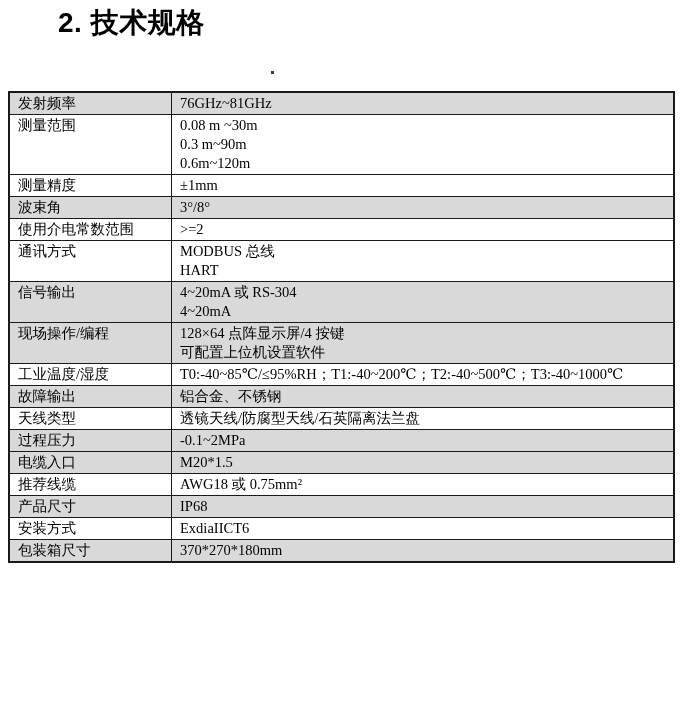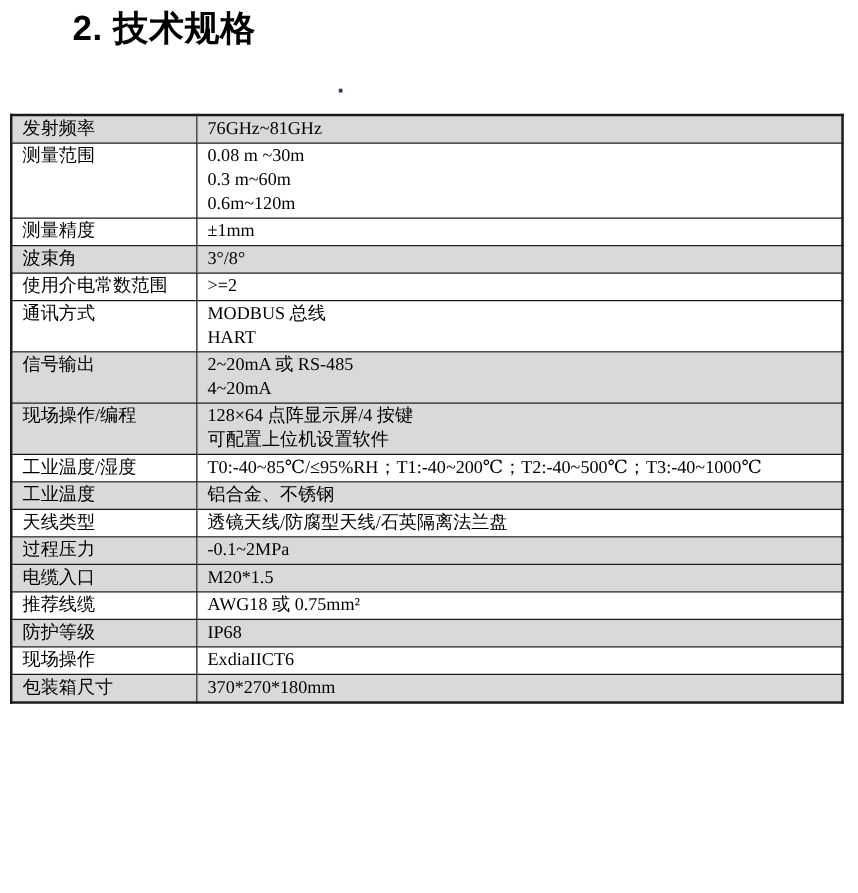--- a/index.html
+++ b/index.html
@@ -42,21 +42,21 @@
     top: 91px;
     width: 667px;
     border-collapse: collapse;
     table-layout: fixed;
     border: 2px solid #1a1a1a;
   }
   table.spec-table td {
     border: 1px solid #1a1a1a;
     font-size: 14.5px;
     line-height: 19px;
-    padding: 1px 7px 1px 8px;
+    padding: 1px 21px 1px 8px;
     vertical-align: top;
     white-space: pre-line;
     overflow: hidden;
   }
   td.label-cell { width: 132px; }
   tr.shaded td { background: var(--shade, #d9d9d9); }
 </style>
 </head>
 <body>
 
@@ -68,21 +68,21 @@
 
   <table class="spec-table">
     <tbody>
         <tr class="shaded">
       <td class="label-cell">发射频率</td>
       <td class="value-cell">76GHz~81GHz</td>
     </tr>
         <tr>
       <td class="label-cell">测量范围</td>
       <td class="value-cell">0.08 m ~30m
-0.3 m~60m
+0.3 m~90m
 0.6m~120m</td>
     </tr>
         <tr>
       <td class="label-cell">测量精度</td>
       <td class="value-cell">±1mm</td>
     </tr>
         <tr class="shaded">
       <td class="label-cell">波束角</td>
       <td class="value-cell">3°/8°</td>
     </tr>
@@ -90,58 +90,58 @@
       <td class="label-cell">使用介电常数范围</td>
       <td class="value-cell">&gt;=2</td>
     </tr>
         <tr>
       <td class="label-cell">通讯方式</td>
       <td class="value-cell">MODBUS 总线
 HART</td>
     </tr>
         <tr class="shaded">
       <td class="label-cell">信号输出</td>
-      <td class="value-cell">2~20mA 或 RS-485
+      <td class="value-cell">4~20mA 或 RS-304
 4~20mA</td>
     </tr>
         <tr class="shaded">
       <td class="label-cell">现场操作/编程</td>
       <td class="value-cell">128×64 点阵显示屏/4 按键
 可配置上位机设置软件</td>
     </tr>
         <tr>
       <td class="label-cell">工业温度/湿度</td>
       <td class="value-cell">T0:-40~85℃/≤95%RH；T1:-40~200℃；T2:-40~500℃；T3:-40~1000℃</td>
     </tr>
         <tr class="shaded">
-      <td class="label-cell">工业温度</td>
+      <td class="label-cell">故障输出</td>
       <td class="value-cell">铝合金、不锈钢</td>
     </tr>
         <tr>
       <td class="label-cell">天线类型</td>
       <td class="value-cell">透镜天线/防腐型天线/石英隔离法兰盘</td>
     </tr>
         <tr class="shaded">
       <td class="label-cell">过程压力</td>
       <td class="value-cell">-0.1~2MPa</td>
     </tr>
         <tr class="shaded">
       <td class="label-cell">电缆入口</td>
       <td class="value-cell">M20*1.5</td>
     </tr>
         <tr>
       <td class="label-cell">推荐线缆</td>
       <td class="value-cell">AWG18 或 0.75mm²</td>
     </tr>
         <tr class="shaded">
-      <td class="label-cell">防护等级</td>
+      <td class="label-cell">产品尺寸</td>
       <td class="value-cell">IP68</td>
     </tr>
         <tr>
-      <td class="label-cell">现场操作</td>
+      <td class="label-cell">安装方式</td>
       <td class="value-cell">ExdiaIICT6</td>
     </tr>
         <tr class="shaded">
       <td class="label-cell">包装箱尺寸</td>
       <td class="value-cell">370*270*180mm</td>
     </tr>
       </tbody>
   </table>
 
 </div>

